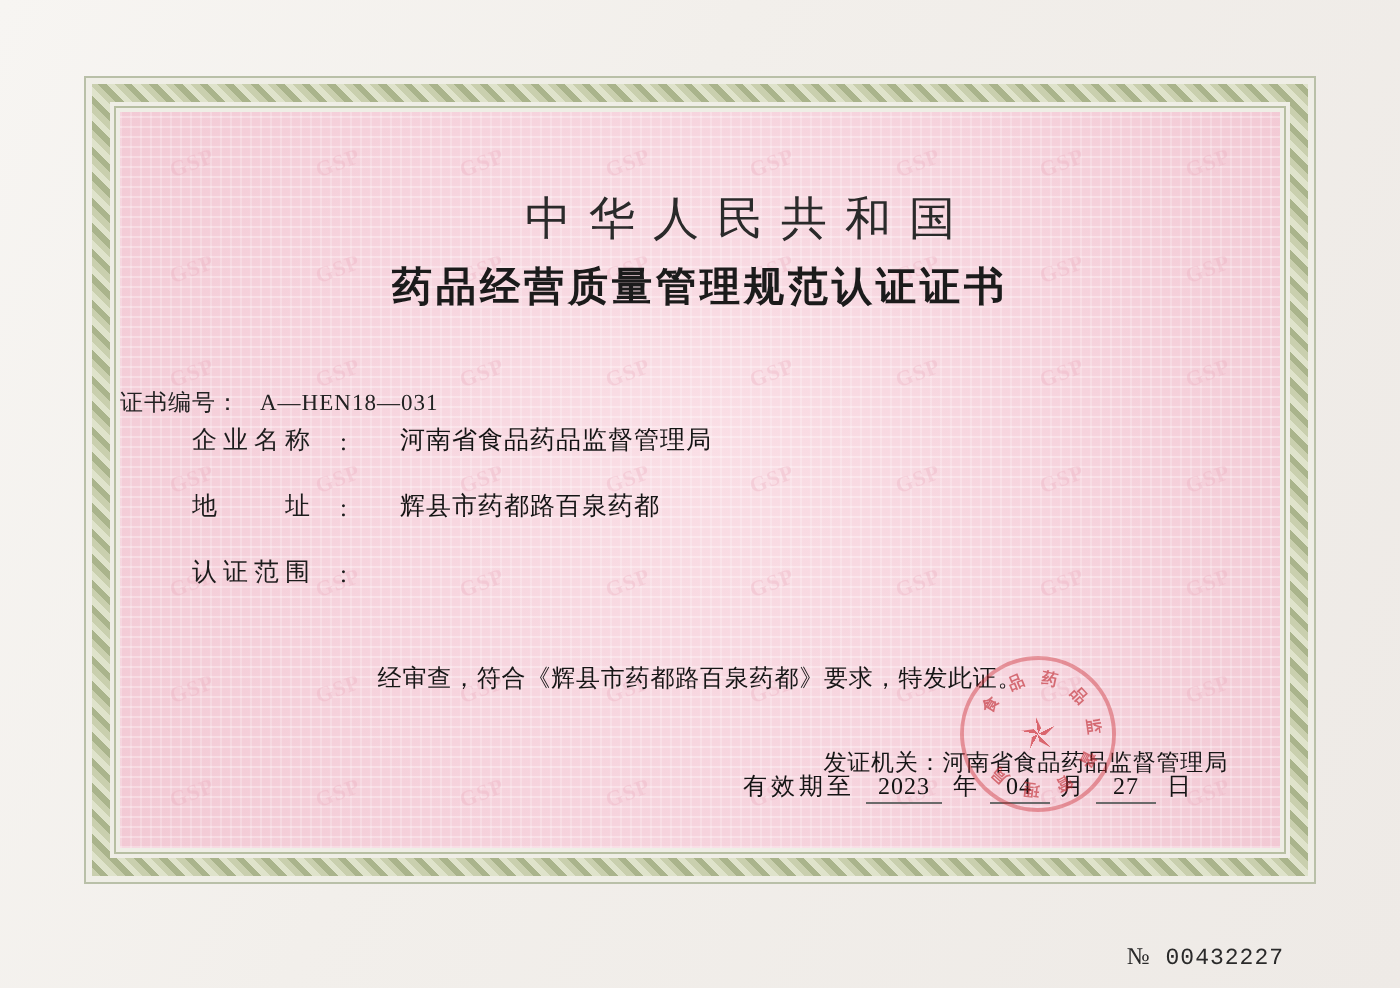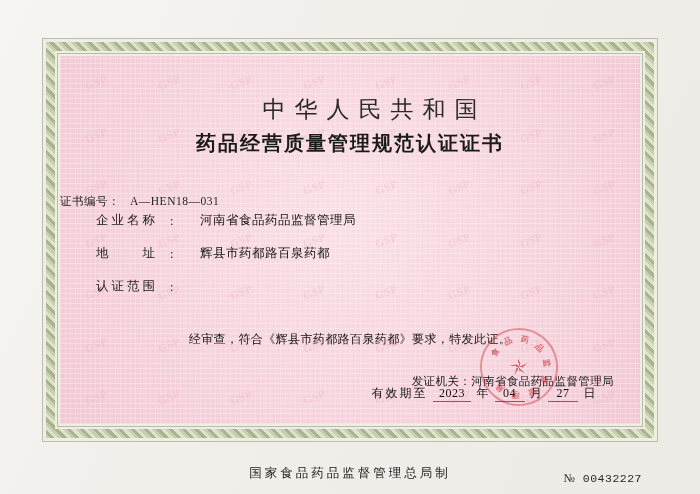--- a/index.html
+++ b/index.html
@@ -411,21 +411,18 @@
             <span style="transform: translate(22.9363px, 16.0601px) rotate(125deg) translate(-50%, -50%);">督</span>
             <span style="transform: translate(9.57656px, 26.3114px) rotate(160deg) translate(-50%, -50%);">管</span>
             <span style="transform: translate(-7.24693px, 27.0459px) rotate(195deg) translate(-50%, -50%);">理</span>
             <span style="transform: translate(-21.4492px, 17.9981px) rotate(230deg) translate(-50%, -50%);">局</span>
           </div>
       </div>
 
     </div>
   </div>
 
-  <div class="footer">
-    <span class="footer-title">国家食品药品监督管理总局制</span>
-  </div>
   <div class="footer-serial">
     <span class="no-mark">№</span>
     <span>00432227</span>
   </div>
 
 </div>
 
 </body></html>

